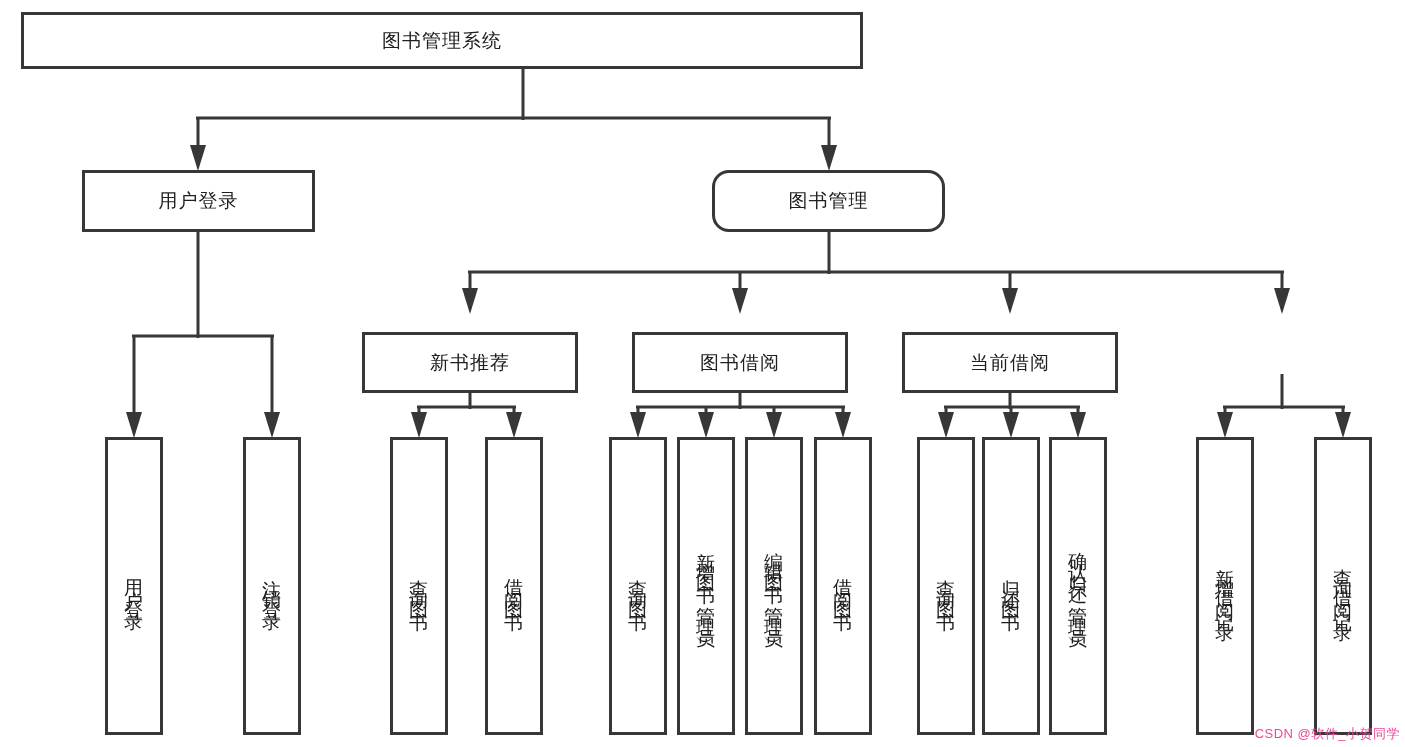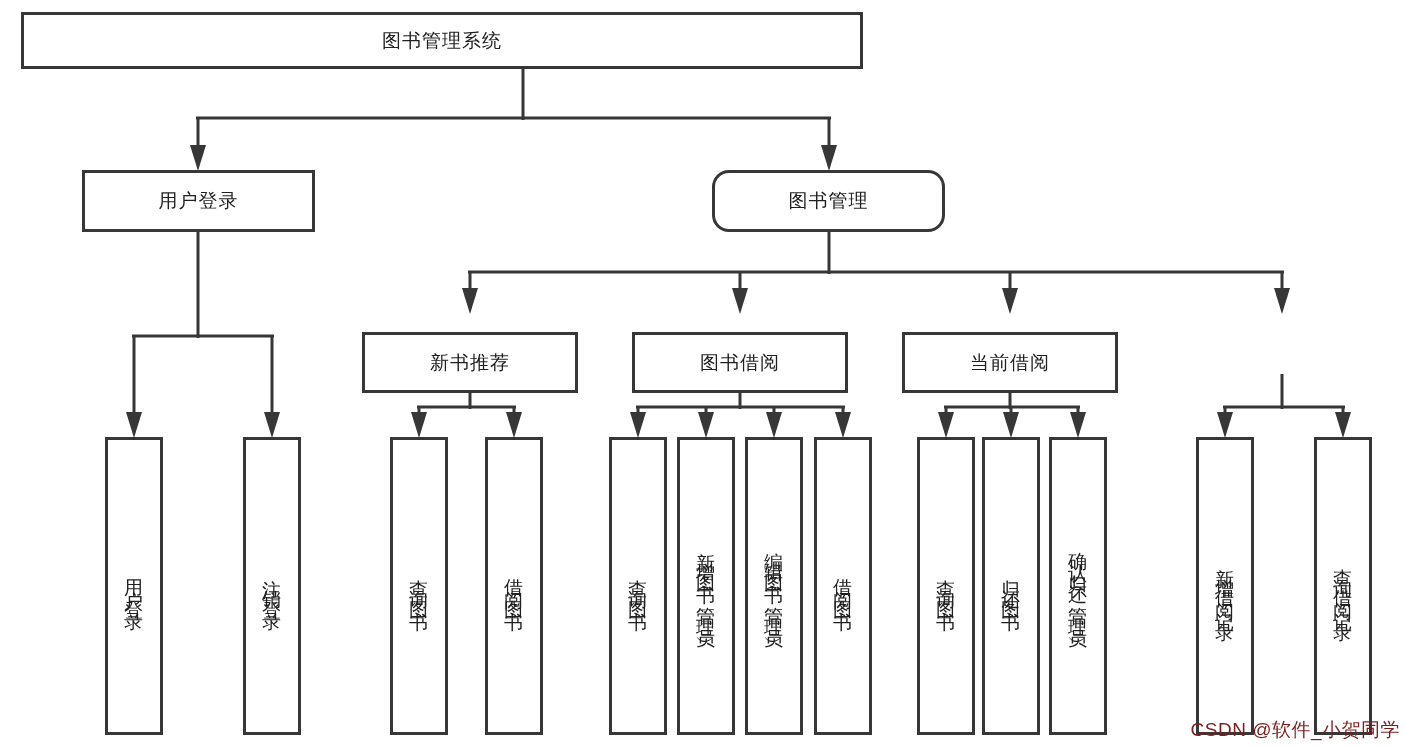--- a/index.html
+++ b/index.html
@@ -20,21 +20,21 @@
   .node.l3    { top:313px;  width:216px; height:61px;margin-top:19px; }
   .vbox {
     position:absolute; z-index:1; top:437px; width:58px; height:298px;
     background:#ffffff; border:3px solid #373737;
     display:flex; align-items:center; justify-content:center;
     writing-mode:vertical-rl; text-orientation:mixed;
     font-size:19px; letter-spacing:11px; line-height:1;
   }
   .watermark {
     position:absolute; right:5px; bottom:4px; z-index:3;
-    font-size:19px; letter-spacing:0.5px; color:#7f1d1d;
+    font-size:13px; letter-spacing:0.5px; color:#ec4899;
   }
 </style>
 </head>
 <body>
 
 <div class="stage">
 
   <svg class="connectors" width="1405" height="747" viewBox="0 0 1405 747">
       <line x1="523" y1="68" x2="523" y2="120" stroke="#373737" stroke-width="3"></line>
       <line x1="198" y1="231" x2="198" y2="338" stroke="#373737" stroke-width="3"></line>

